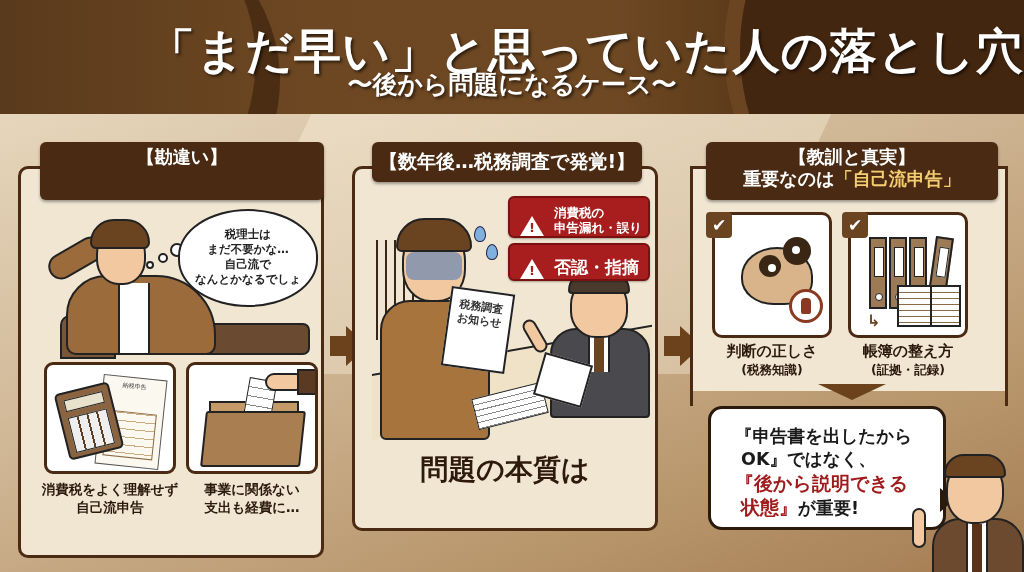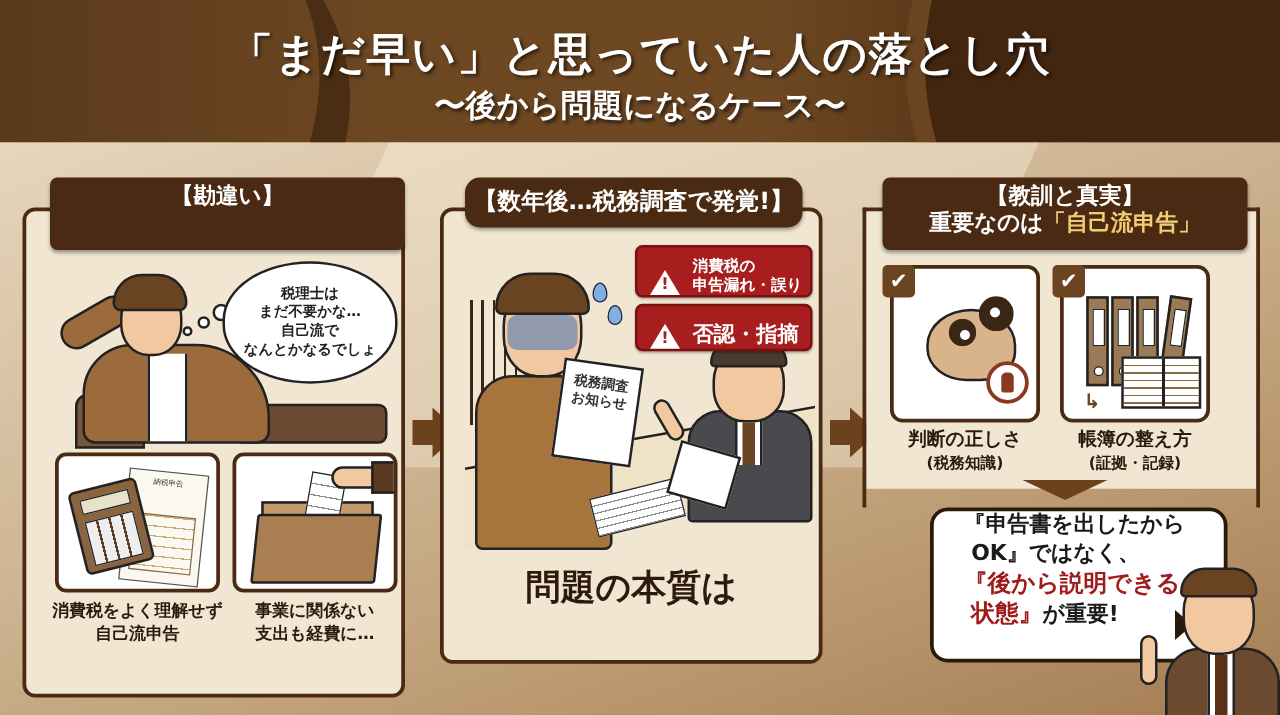--- a/index.html
+++ b/index.html
@@ -17,22 +17,22 @@
   }
   .header .swoosh1 {
     position: absolute; left: -40px; top: -80px; width: 320px; height: 320px;
     border-radius: 50%; border-right: 28px solid #4a2d12; transform: rotate(20deg);
   }
   .header .swoosh2 {
     position: absolute; right: -120px; top: -160px; width: 420px; height: 420px;
     border-radius: 50%; background: #432610; border-left: 16px solid #6b4421;
   }
   .header-title {
-    position: absolute; left: 0; right: 0; top: 20px; text-align: center;
-    color: #fff; font-weight: bold; font-size: 35px; letter-spacing: 1px;
+    position: absolute; left: 0; right: 0; top: 20px; text-align: right;
+    color: #fff; font-weight: bold; font-size: 47px; letter-spacing: 1px;
     text-shadow: 2px 2px 3px rgba(0,0,0,0.6);
   }
   .header-sub {
     position: absolute; left: 0; right: 0; top: 68px; text-align: center;
     color: #fff; font-weight: bold; font-size: 25px;
     text-shadow: 2px 2px 3px rgba(0,0,0,0.6);
   }
   .stage {
     position: absolute; left: 0; top: 114px; width: 1024px; height: 458px;
     background: linear-gradient(160deg, #e6d6bc 0%, #cdb391 45%, #b9976d 75%, #a47c52 100%);
@@ -50,21 +50,21 @@
   .panel-head {
     position: absolute; background: #4a2a12; color: #fff; font-weight: bold;
     border-radius: 6px; text-align: center; line-height: 1.22;
     box-shadow: 0 2px 3px rgba(0,0,0,0.35);
   }
   .panel-head .gold { color: #f4cd72; }
 
   .p1 { left: 18px; top: 166px; width: 306px; height: 392px; }
   .p1-head { left: 40px; top: 142px; width: 284px; height: 58px; font-size: 18px; padding-top: 4px; }
   .p2 { left: 352px; top: 166px; width: 306px; height: 365px; }
-  .p2-head { left: 372px; top: 142px; width: 270px; height: 40px; font-size: 19px; padding-top: 8px; border-radius: 12px; }
+  .p2-head { left: 372px; top: 142px; width: 270px; height: 40px; font-size: 19px; padding-top: 8px; }
   .p3-head { left: 706px; top: 142px; width: 292px; height: 58px; font-size: 18px; padding-top: 4px; }
 
   
   .arrow {
     position: absolute; width: 0; height: 0;
     border-top: 20px solid transparent; border-bottom: 20px solid transparent;
     border-left: 22px solid #6b421c;
   }
   .arrow-bar { position: absolute; background: #6b421c; height: 20px; }
 
@@ -191,22 +191,22 @@
   .kcap .l2 { font-size: 12.5px; }
   .kc1 { left: 707px; }
   .kc2 { left: 843px; }
   .down-tri {
     position: absolute; left: 818px; top: 384px; width: 0; height: 0;
     border-left: 34px solid transparent; border-right: 34px solid transparent;
     border-top: 16px solid #6b421c;
   }
   .speech {
     position: absolute; left: 708px; top: 406px; width: 238px; height: 124px; background: #fff;
-    border: 3px solid #2a1a0c; border-radius: 14px; padding: 0 12px 0 24px;
-    font-size: 17.5px; font-weight: bold; color: #1a1a1a; line-height: 1.3; margin-left: 36px;
+    border: 3px solid #2a1a0c; border-radius: 14px; padding: 16px 12px 0 24px;
+    font-size: 17.5px; font-weight: bold; color: #1a1a1a; line-height: 1.3;
   }
   .speech .red { color: #a01c1c; font-size: 19px; }
   .speech-tail {
     position: absolute; left: 940px; top: 488px; width: 0; height: 0;
     border-top: 12px solid transparent; border-bottom: 12px solid transparent; border-left: 14px solid #2a1a0c;
   }
   .presenter-body { position: absolute; left: 932px; top: 518px; width: 92px; height: 60px; background: #6b4a30; border: 2px solid #222; border-radius: 28px 28px 0 0; }
   .presenter-shirt { position: absolute; left: 966px; top: 520px; width: 22px; height: 52px; background: #fff; border-left: 2px solid #222; border-right: 2px solid #222; }
   .presenter-tie { position: absolute; left: 972px; top: 524px; width: 10px; height: 48px; background: #5a3218; }
   .presenter-head { position: absolute; left: 946px; top: 460px; width: 58px; height: 64px; background: #f2c8a0; border: 2px solid #222; border-radius: 44%; }

